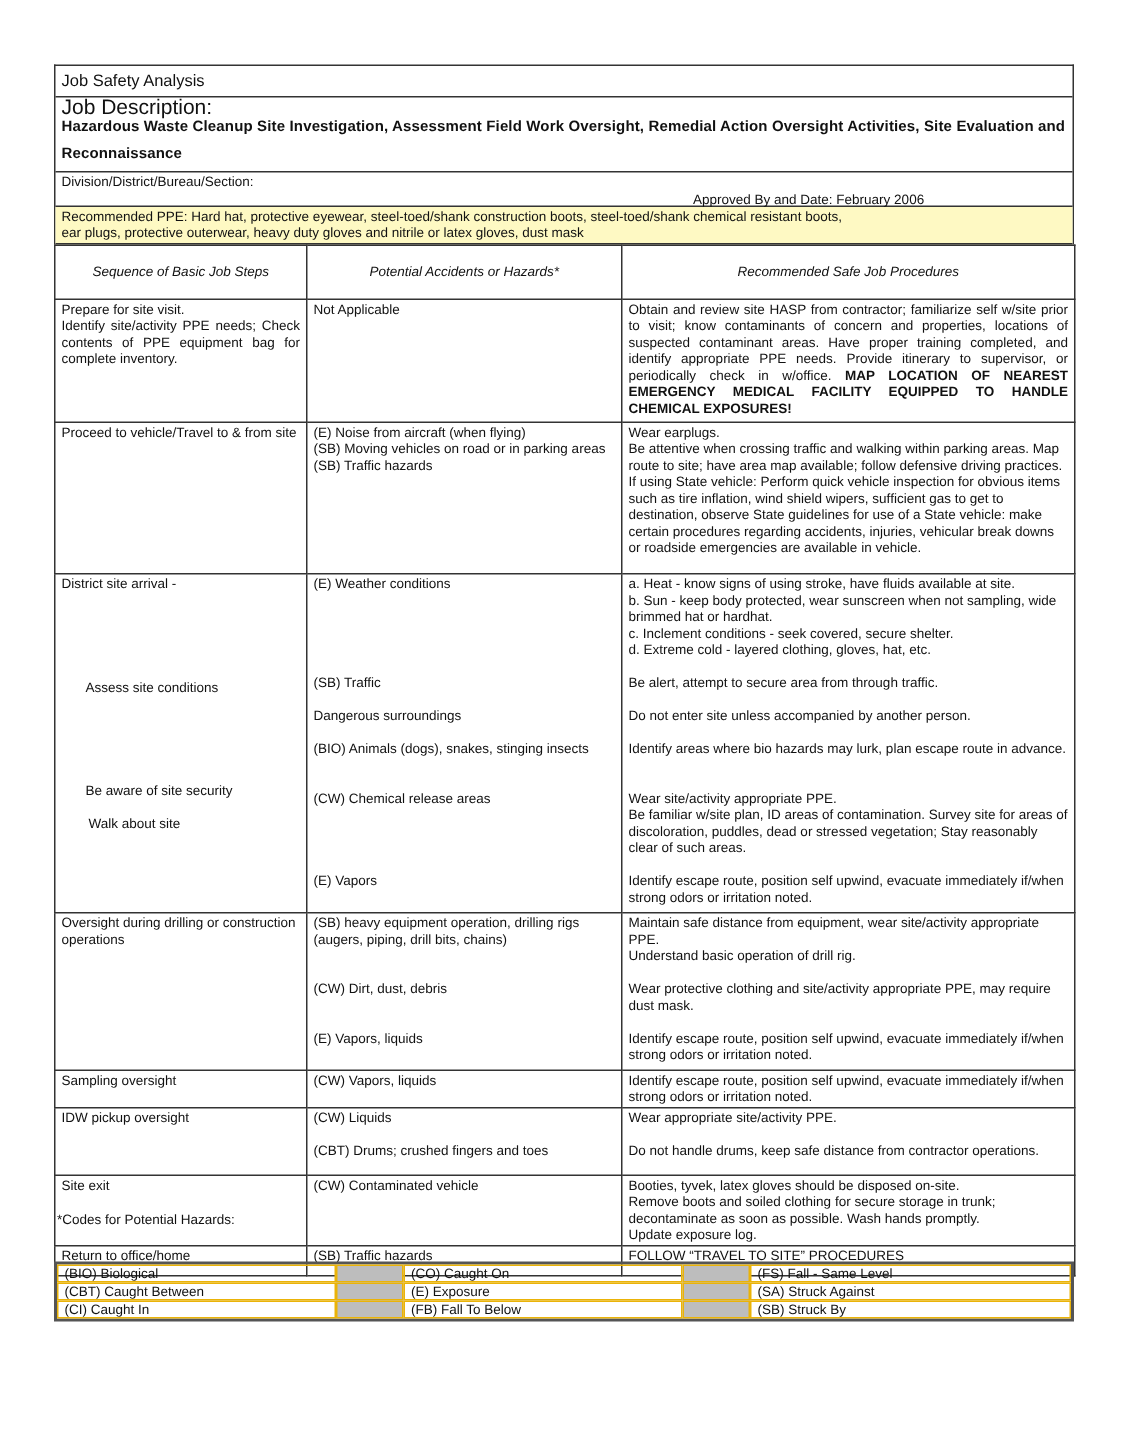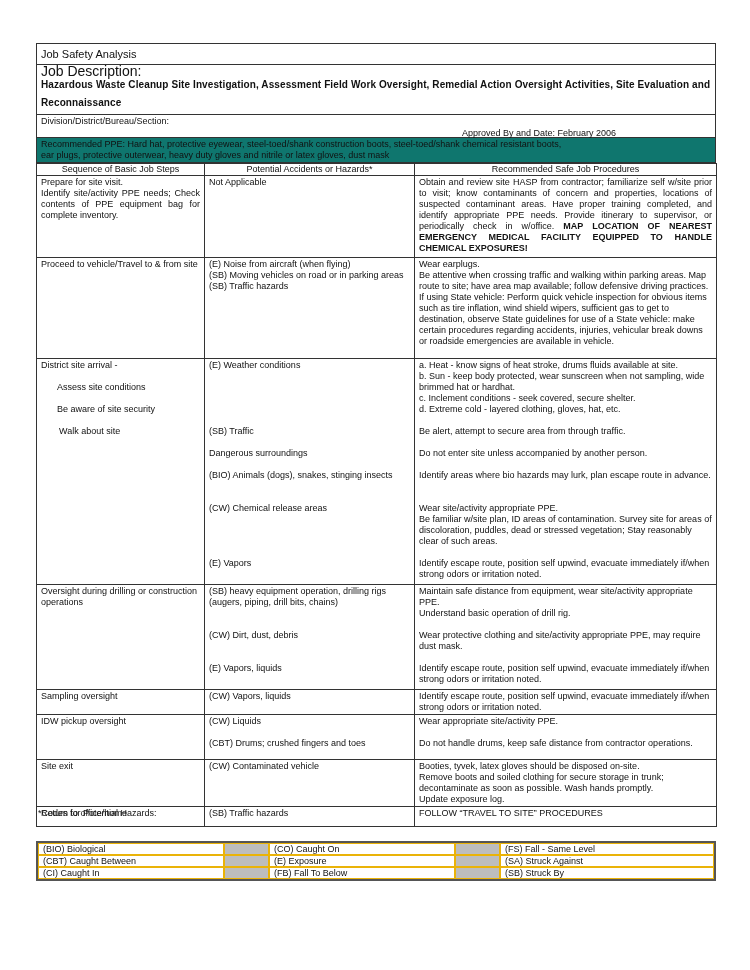--- a/index.html
+++ b/index.html
@@ -4,31 +4,31 @@
 <style>
   html, body { margin: 0; padding: 0; background: #ffffff; }
   body { width: 750px; height: 970px; position: relative; font-family: "Liberation Sans", sans-serif; color: #111; }
   .page { position: absolute; left: 36px; top: 43px; width: 680px; }
   .box { border: 1px solid #333; border-bottom: none; }
   .title-row { font-size: 11px; padding: 1px 4px; border-bottom: 1px solid #333; height: 18px; line-height: 18px; }
   .jd-label { font-size: 14px; padding: 1px 4px 0; line-height: 10px; }
   .jd-text { font-size: 10px; font-weight: bold; padding: 0 4px 2px; line-height: 18px; border-bottom: 1px solid #333; letter-spacing: 0.1px; }
   .div-row { font-size: 9px; padding: 1px 4px; line-height: 10px; border-bottom: 1px solid #333; position: relative; height: 20px; }
   .div-row .approved { position: absolute; left: 425px; top: 1px; margin-top: 12px; }
-  .ppe-row { background: #0f766e; font-size: 9px; line-height: 11px; padding: 1px 4px; border-bottom: 1px solid #333; }
+  .ppe-row { background: #fef9c3; font-size: 9px; line-height: 11px; padding: 1px 4px; border-bottom: 1px solid #333; }
   table.main { border-collapse: collapse; width: 680px; table-layout: fixed; font-size: 9px; line-height: 11px; }
   table.main td, table.main th { border: 1px solid #333; vertical-align: top; padding: 1px 4px; }
-  table.main th { font-weight: normal; text-align: center; padding: 0 4px; }
+  table.main th { font-weight: normal; text-align: center; padding: 12px 4px; font-style: italic; }
   .col1 { width: 168px; }
   .col2 { width: 210px; }
   .col3 { width: 302px; }
   .just { text-align: justify; }
   .item { margin: 0; }
   .gap { height: 11px; }
-  .ind1 { padding-left: 16px; }
+  .ind1 { padding-left: 16px; margin-top: 47px; }
   .ind2 { padding-left: 18px; }
   .bold { font-weight: bold; }
   .codes-label { position: absolute; left: 38px; top: 808px; font-size: 9px; }
   table.codes { position: absolute; left: 36px; top: 841px; width: 680px; border-collapse: separate; border-spacing: 0; border: 2px solid #555; font-size: 9px; line-height: 10px; table-layout: fixed; }
   table.codes td { border: 1px solid #eab308; padding: 0 4px; height: 10px; }
   table.codes td.shade { background: #bdbdbd; }
 </style>
 </head>
 <body>
 
@@ -104,21 +104,21 @@
       </td>
       <td>
         <div class="item" style="height:66px">(E) Weather conditions</div>
         <div class="item" style="height:22px">(SB) Traffic</div>
         <div class="item" style="height:22px">Dangerous surroundings</div>
         <div class="item" style="height:33px">(BIO) Animals (dogs), snakes, stinging insects</div>
         <div class="item" style="height:55px">(CW) Chemical release areas</div>
         <div class="item">(E) Vapors</div>
       </td>
       <td>
-        <div class="item">a. Heat - know signs of heat stroke, drums fluids available at site.</div>
+        <div class="item">a. Heat - know signs of using stroke, have fluids available at site.</div>
         <div class="item">b. Sun - keep body protected, wear sunscreen when not sampling, wide brimmed hat or hardhat.</div>
         <div class="item">c. Inclement conditions - seek covered, secure shelter.</div>
         <div class="item" style="height:22px">d. Extreme cold - layered clothing, gloves, hat, etc.</div>
         <div class="item" style="height:22px">Be alert, attempt to secure area from through traffic.</div>
         <div class="item" style="height:22px">Do not enter site unless accompanied by another person.</div>
         <div class="item" style="height:33px">Identify areas where bio hazards may lurk, plan escape route in advance.</div>
         <div class="item">Wear site/activity appropriate PPE.</div>
         <div class="item" style="height:44px">Be familiar w/site plan, ID areas of contamination.  Survey site for areas of discoloration, puddles, dead or stressed vegetation; Stay reasonably clear of such areas.</div>
         <div class="item">Identify escape route, position self upwind, evacuate immediately if/when strong odors or irritation noted.</div>
       </td>

